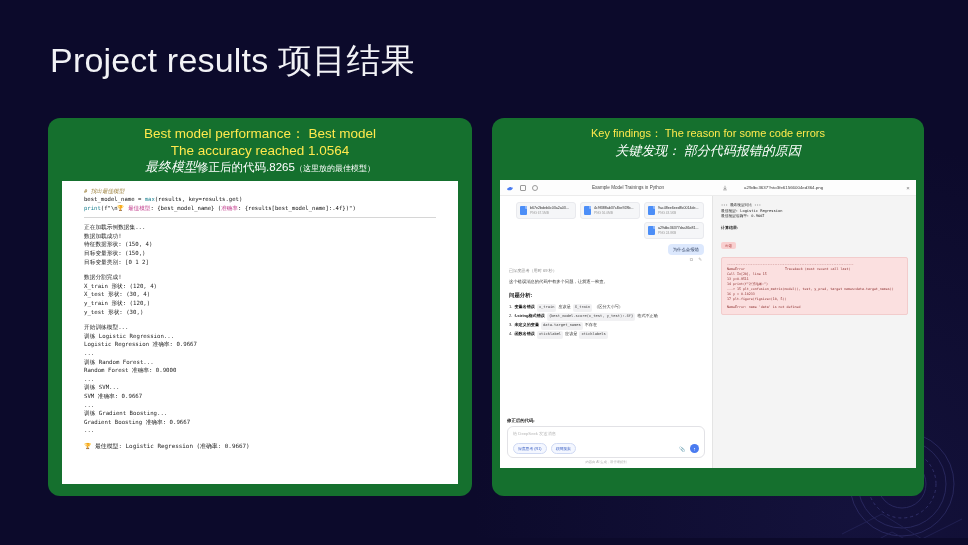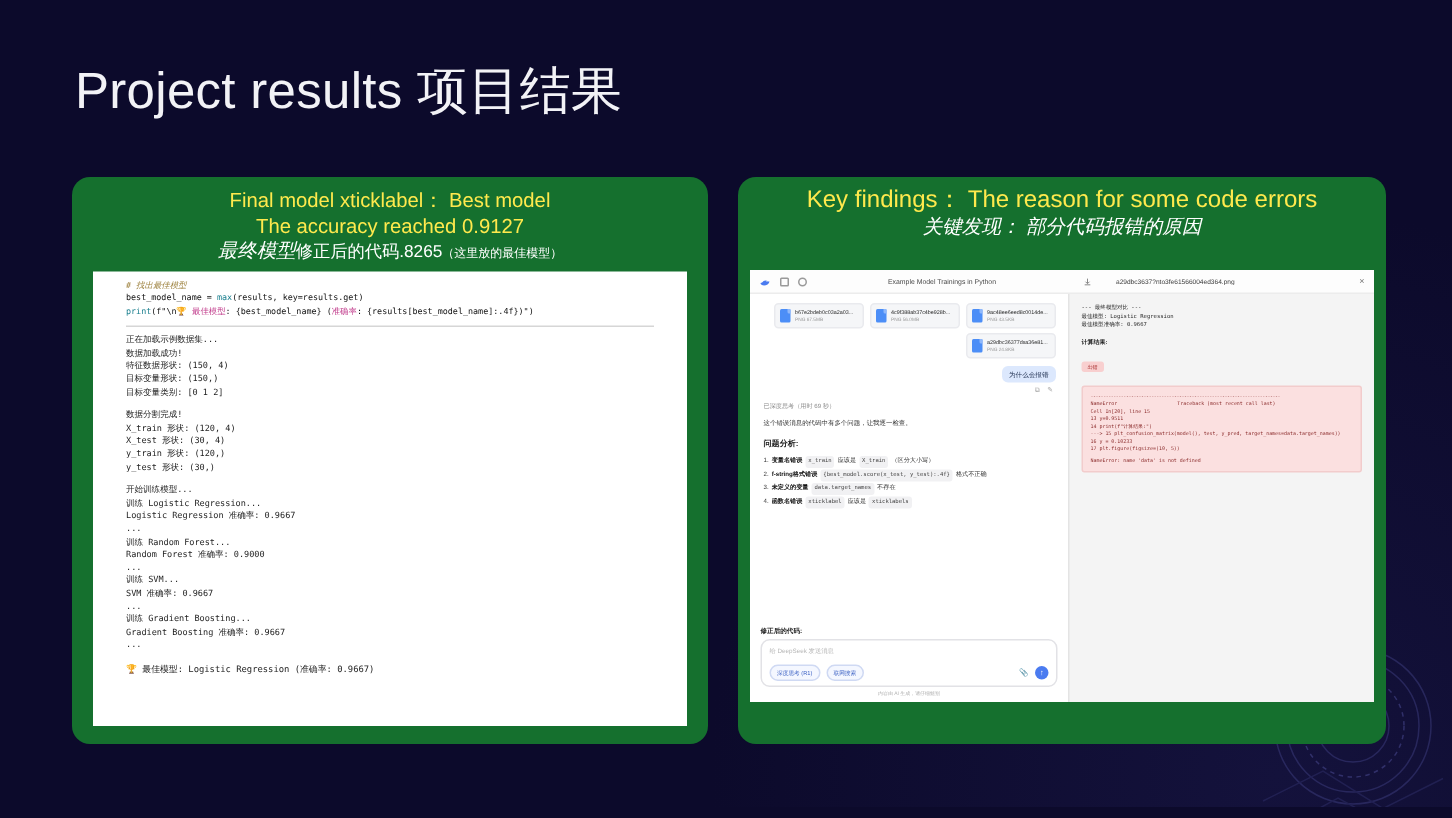--- a/index.html
+++ b/index.html
@@ -32,21 +32,21 @@
   
   .panel { position: absolute; background: #15702e; border-radius: 12px; }
   .panel-left  { left: 48px;  top: 118px; width: 424px; height: 378px; }
   .panel-right { left: 492px; top: 118px; width: 432px; height: 378px; }
 
   .panel-head { padding: 7px 10px 4px; text-align: center; }
   .head-en {
     color: #ffe94d; font-size: 13.5px; line-height: 17px;
     font-weight: 400; white-space: nowrap;
   }
-  .head-en.sm { font-size: 16px; }
+  .head-en.sm { font-size: 11px; }
   .head-zh {
     color: #ffffff; font-size: 13px; line-height: 18px; white-space: nowrap; font-style: italic;
   }
   .head-zh-left { color: #ffffff; font-size: 11.5px; line-height: 16px; }
   .head-zh-left .big { font-size: 13px; font-style: italic; }
   .head-zh-left .paren { font-size: 8px; }
 
   
   .nb {
     position: absolute; left: 14px; top: 63px;
@@ -186,22 +186,22 @@
       <path d="M10 120 L50 100 L90 125 L130 105" stroke="#2d2d66"></path>
       <path d="M20 140 L60 118 L100 140" stroke="#2d2d66"></path>
     </g>
     <text x="70" y="40" font-size="26" fill="#6f6fae" font-family="Liberation Sans, sans-serif" text-anchor="middle" opacity=".85">AI</text>
   </svg>
 
   <div class="deck-title">Project results 项目结果</div>
 
   <div class="panel panel-left">
     <div class="panel-head">
-      <div class="head-en">Final model xticklabel： Best model</div>
-      <div class="head-en">The accuracy reached 0.9127</div>
+      <div class="head-en">Best model performance： Best model</div>
+      <div class="head-en">The accuracy reached 1.0564</div>
       <div class="head-zh-left">
         <span class="big">最终模型</span><span>修正后的代码.8265</span><span class="paren">（这里放的最佳模型）</span>
       </div>
     </div>
 
     <div class="nb">
       <div class="nb-inner">
 
         <div class="code-cell">
           <span class="cm"># 找出最佳模型</span>

